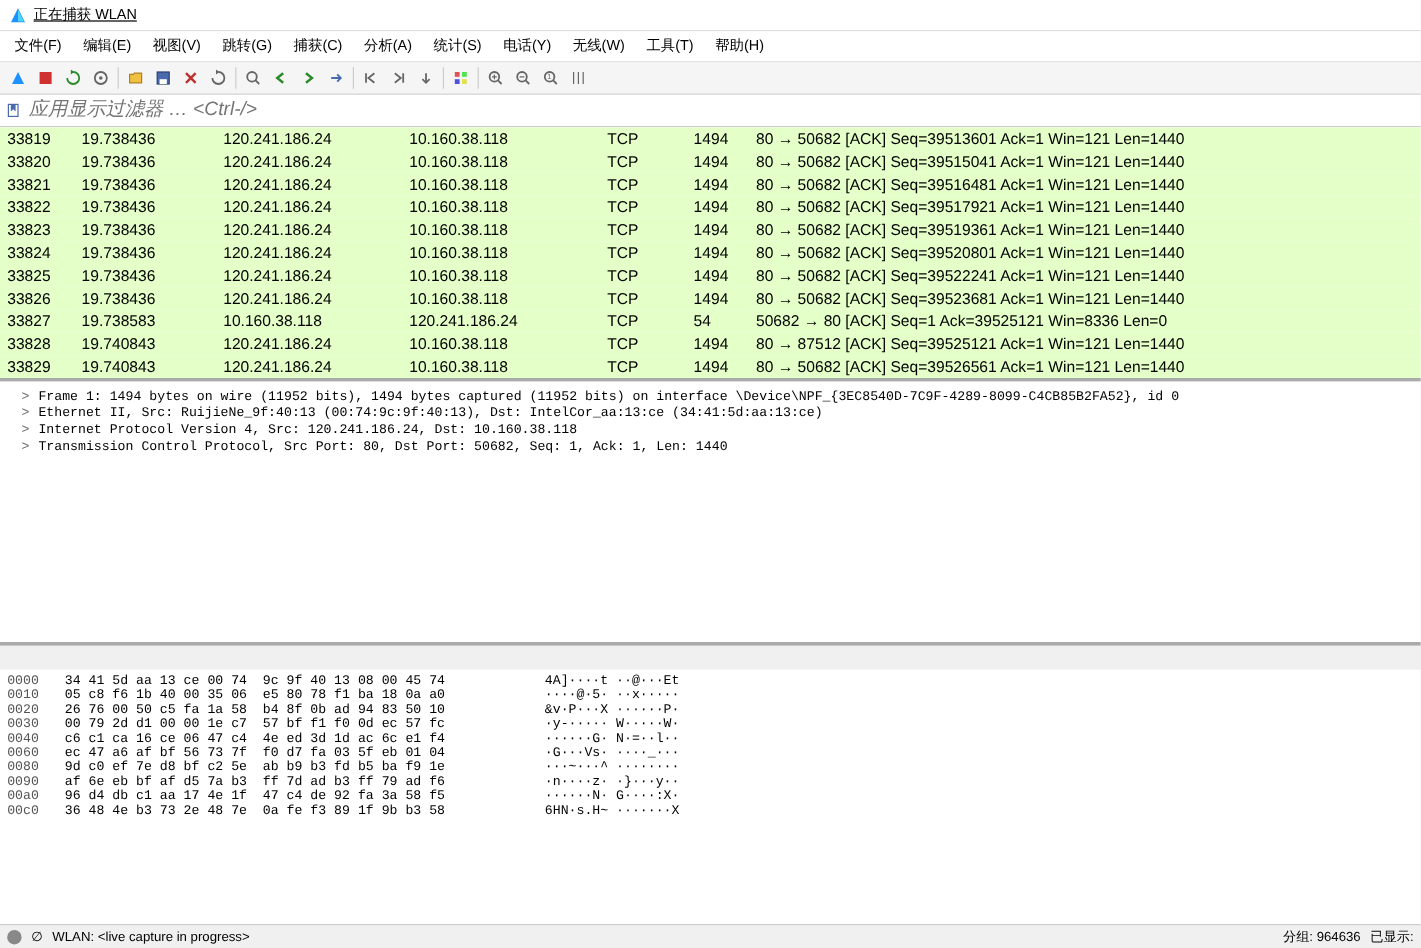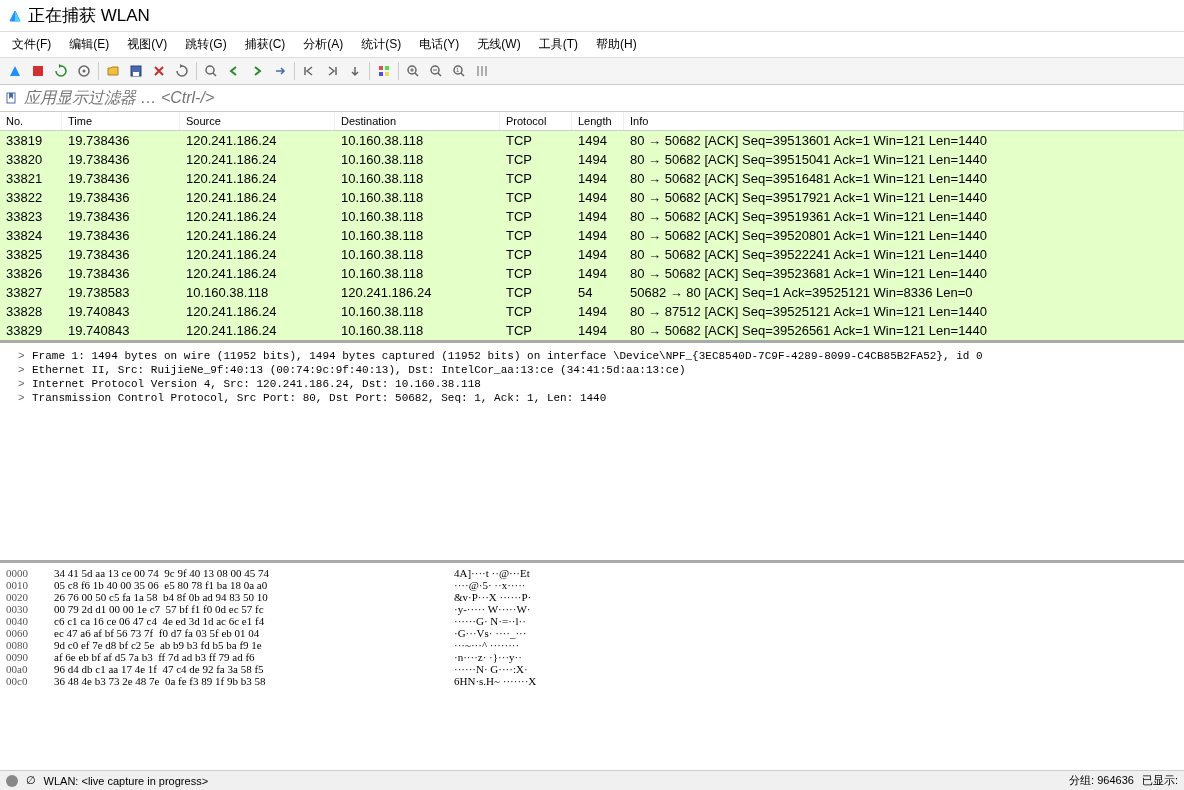--- a/index.html
+++ b/index.html
@@ -1,19 +1,19 @@
 <!DOCTYPE html>
 <html><head>
 <meta charset="utf-8">
 <style>
 * { margin: 0; padding: 0; box-sizing: border-box; }
 body { font-family: "Segoe UI", Tahoma, sans-serif; font-size: 12px; background: #f0f0f0; width: 1184px; height: 790px; overflow: hidden; display: flex; flex-direction: column; }
 .titlebar { background: #fff; padding: 4px 8px; display: flex; align-items: center; gap: 6px; border-bottom: 1px solid #ddd; }
 .app-icon { width: 14px; height: 14px; }
-.title-text { font-size: 17px; }
+.title-text { font-size: 12px; text-decoration: underline; }
 .menubar { background: #fff; padding: 2px 4px; display: flex; gap: 2px; border-bottom: 1px solid #ddd; }
 .menu-item { padding: 2px 8px; cursor: default; }
 .toolbar { background: #f5f5f5; padding: 2px 4px; display: flex; align-items: center; gap: 1px; border-bottom: 1px solid #ccc; }
 .tool-btn { width: 22px; height: 22px; display: flex; align-items: center; justify-content: center; cursor: pointer; border: 1px solid transparent; }
 .sep { width: 1px; height: 18px; background: #ccc; margin: 0 2px; }
 .filter-bar { background: #fff; padding: 2px 4px; display: flex; align-items: center; gap: 4px; border-bottom: 1px solid #ccc; }
 .filter-icon { width: 14px; height: 14px; }
 .filter-input { flex: 1; border: none; outline: none; font-size: 16px; color: #999; font-style: italic; padding: 2px; }
 .packet-list { flex: 0 0 auto; background: #fff; border-bottom: 3px solid #aaa; overflow: hidden; }
 .plist-header { display: flex; background: #fff; border-bottom: 1px solid #ccc; font-size: 11px; }
@@ -24,21 +24,21 @@
 .col-dst { width: 165px; }
 .col-proto { width: 72px; }
 .col-len { width: 52px; }
 .col-info { flex: 1; }
 .plist-body { font-family: Liberation Sans, sans-serif; font-size: 13px; }
 .packet-row { display: flex; background: #e4ffc7; padding: 1px 0; }
 .packet-row > div { padding: 1px 6px; white-space: nowrap; }
 .details-pane { flex: 0 0 auto; background: #fff; padding: 6px 16px; border-bottom: 3px solid #aaa; font-family: Consolas, "Courier New", monospace; font-size: 11px; height: 220px; overflow: auto; }
 .detail-row { padding: 1px 2px; white-space: nowrap; }
 .exp { color: #666; margin-right: 4px; display: inline-block; width: 10px; }
-.hex-pane { flex: 1; background: #fff; padding: 4px; font-family: Liberation Serif, serif; font-size: 11px; overflow: auto; }
+.hex-pane { flex: 1; background: #fff; padding: 4px; font-family: Liberation Mono, monospace; font-size: 11px; overflow: auto; margin-top: 20px; }
 .hex-row { display: flex; white-space: pre; padding: 0 2px; }
 .hex-off { width: 48px; color: #555; }
 .hex-bytes { width: 400px; }
 .hex-ascii { flex: 1; }
 .statusbar { background: #f0f0f0; border-top: 1px solid #ccc; padding: 2px 6px; display: flex; align-items: center; gap: 8px; font-size: 11px; }
 .status-dot { width: 12px; height: 12px; border-radius: 50%; background: #888; }
 .status-left { flex: 1; }
 svg { display: block; }
 </style>
 </head>
@@ -197,29 +197,20 @@
   <span class="filter-icon">
       <svg width="14" height="14">
         <rect x="3" y="2" width="8" height="10" fill="none" stroke="#4a6aaf"></rect>
         <path d="M5 2 L5 8 L7 6 L9 8 L9 2" fill="#4a6aaf"></path>
       </svg>
     </span>
   <input class="filter-input" placeholder="应用显示过滤器 … &lt;Ctrl-/&gt;" style="">
 </div>
 
 <div class="packet-list">
-  <div class="plist-header">
-    <div class="col-no">No.</div>
-    <div class="col-time">Time</div>
-    <div class="col-src">Source</div>
-    <div class="col-dst">Destination</div>
-    <div class="col-proto">Protocol</div>
-    <div class="col-len">Length</div>
-    <div class="col-info">Info</div>
-  </div>
   <div class="plist-body" id="plist-body">
       <div class="packet-row">
         <div class="col-no">33819</div>
         <div class="col-time">19.738436</div>
         <div class="col-src">120.241.186.24</div>
         <div class="col-dst">10.160.38.118</div>
         <div class="col-proto">TCP</div>
         <div class="col-len">1494</div>
         <div class="col-info">80 → 50682 [ACK] Seq=39513601 Ack=1 Win=121 Len=1440</div>
       </div>

